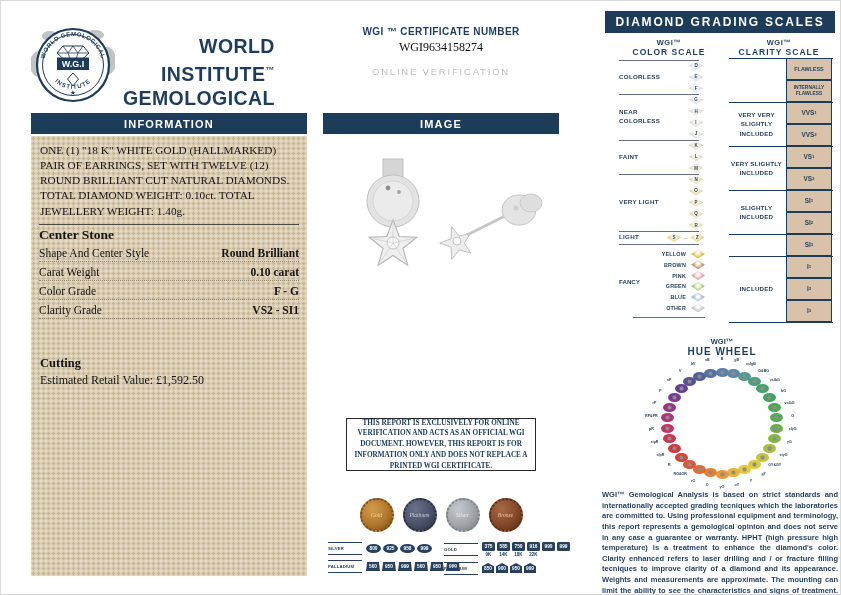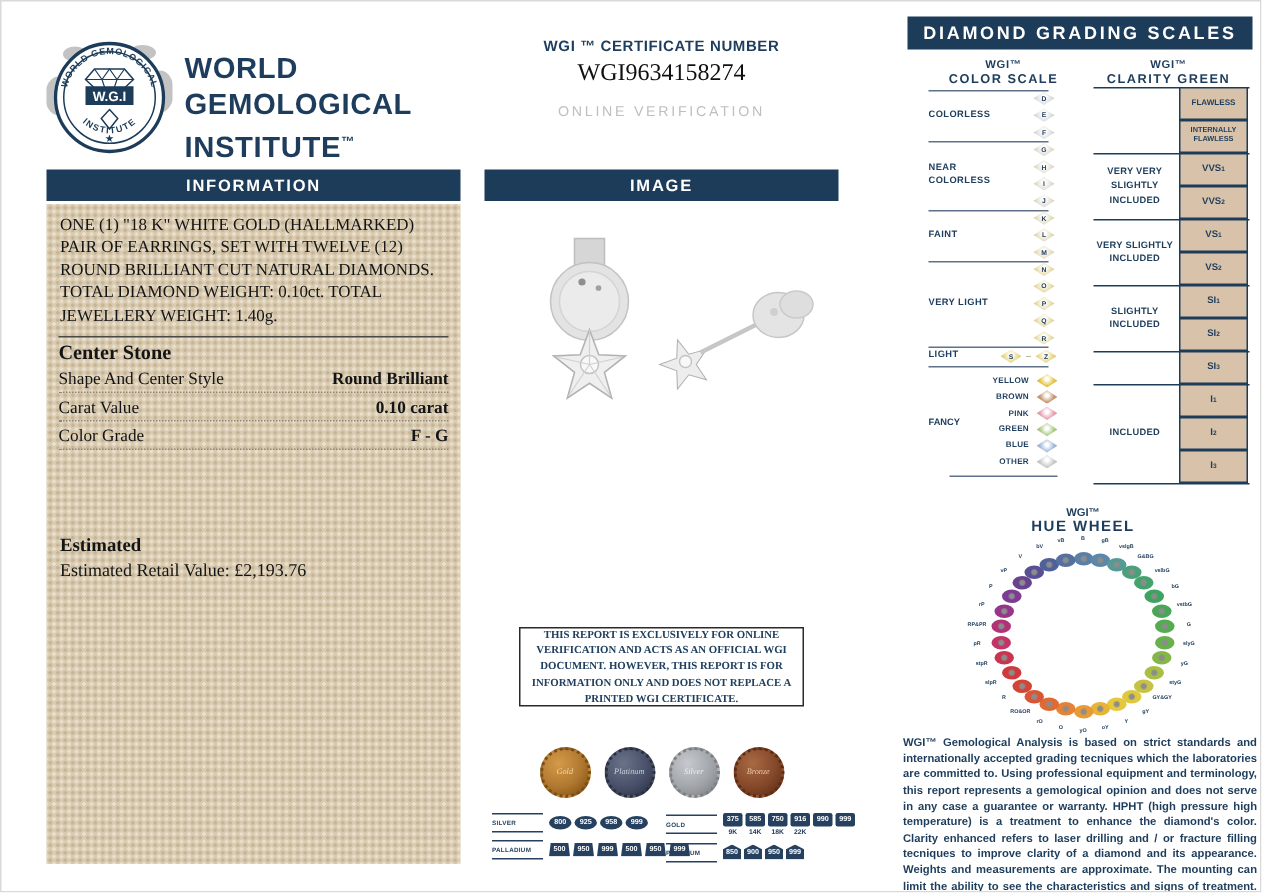--- a/index.html
+++ b/index.html
@@ -3,38 +3,38 @@
 <meta charset="utf-8">
 <style>
   html,body{margin:0;padding:0;background:#fff;}
   #cert{position:relative;width:841px;height:595px;background:#fff;overflow:hidden;
         font-family:"Liberation Sans",sans-serif;border:1px solid #d9d9d9;box-sizing:border-box;}
   [data-interactable]{box-sizing:border-box;}
   .navy-bar{position:absolute;background:#1d3c5a;color:#fff;display:flex;align-items:center;justify-content:center;
             font-weight:bold;letter-spacing:1.2px;}
   
   #logo{position:absolute;left:30px;top:22px;width:84px;height:84px;}
-  #org-name{position:absolute;left:122px;top:33px;color:#1e3d5c;font-weight:bold;font-size:19.5px;line-height:24px;letter-spacing:.4px;}
+  #org-name{position:absolute;left:122px;top:33px;color:#1e3d5c;font-weight:bold;font-size:19.5px;line-height:24px;letter-spacing:.4px;text-align:right;}
   #org-name sup{font-size:9px;}
   #desc-bar{left:30px;top:112px;width:276px;height:21px;font-size:11px;}
   #beige{position:absolute;left:30px;top:135px;width:276px;height:440px;background-color:#d9cbb2;
          background-image:radial-gradient(#c7b493 1px,transparent 1.2px),radial-gradient(#e9e0cd 1px,transparent 1.2px);
          background-size:5px 5px;background-position:0 0,2.5px 2.5px;}
   #desc-text{position:absolute;left:9px;right:9px;top:7px;font-family:"Liberation Serif",serif;font-size:11.3px;line-height:1.34;color:#141414;}
   #cs-table{position:absolute;left:8px;right:8px;top:88px;font-family:"Liberation Serif",serif;color:#141414;}
   #cs-title{font-weight:bold;font-size:13.5px;border-top:1.5px solid #4a4a44;padding-top:2px;}
   .cs-row{display:flex;justify-content:space-between;font-size:11.5px;padding:3.5px 0 2.5px 0;border-bottom:1.3px dotted #8d8574;}
   .cs-value{font-weight:bold;}
   #comments{position:absolute;left:9px;top:220px;font-family:"Liberation Serif",serif;color:#141414;}
   #comments-title{font-weight:bold;font-size:12.5px;}
   #comments-text{font-size:12px;margin-top:2px;}
   
   #cert-head{position:absolute;left:325px;top:25px;width:230px;text-align:center;}
   #cert-label{color:#1e3d5c;font-weight:bold;font-size:10px;letter-spacing:.4px;text-align:center;}
-  #cert-number{font-family:"Liberation Serif",serif;font-size:16px;color:#101010;margin-top:3px;}
+  #cert-number{font-family:"Liberation Serif",serif;font-size:12px;color:#101010;margin-top:3px;}
   #cert-date{font-family:"Liberation Serif",serif;font-size:11.5px;color:#101010;margin-top:1px;}
   #online-verif{color:#bfbfbf;font-weight:normal;font-size:9.5px;letter-spacing:1.8px;margin-top:11px;}
   #website{color:#c6c6c6;font-weight:bold;font-size:9.5px;letter-spacing:.8px;margin-top:2px;}
   #image-bar{left:322px;top:112px;width:236px;height:21px;font-size:11px;}
   #earrings{position:absolute;left:330px;top:136px;width:220px;height:172px;}
   #disclaimer{position:absolute;left:345px;top:417px;width:190px;height:53px;border:1.2px solid #2a2a2a;
               display:flex;align-items:center;justify-content:center;padding:3px 6px;
               font-family:"Liberation Serif",serif;font-weight:bold;font-size:7.2px;line-height:1.5;
               color:#21405f;text-align:center;}
   #hallmarks-title{position:absolute;left:322px;top:483px;width:236px;text-align:center;color:#1e3d5c;
@@ -112,48 +112,52 @@
     <polygon points="32,23 52,23 58,30 42,45 26,30" fill="none" stroke="#1d3c5a" stroke-width="1"></polygon>
     <path d="M32,23 L37,30 L42,23 L47,30 L52,23 M26,30 L58,30 M37,30 L42,45 L47,30" stroke="#1d3c5a" stroke-width=".8" fill="none"></path>
     <rect x="26" y="34.5" width="32" height="12.5" fill="#1d3c5a"></rect>
     <text x="42" y="44" text-anchor="middle" font-size="9" font-weight="bold" fill="#ffffff" id="logo-monogram">W.G.I</text>
     <polygon points="42,50 47.5,56 42,63 36.5,56" fill="none" stroke="#1d3c5a" stroke-width="1"></polygon>
     <text x="42" y="71.5" text-anchor="middle" font-size="7" fill="#1d3c5a" id="logo-star">★</text>
   </svg>
 
   <div id="org-name" data-interactable="false">
     <div data-interactable="false">WORLD</div>
+    <div data-interactable="false"><span>INSTITUTE</span><sup data-interactable="false">™</sup></div>
     <div data-interactable="false">GEMOLOGICAL</div>
-    <div data-interactable="false"><span>INSTITUTE</span><sup data-interactable="false">™</sup></div>
   </div>
 
   <div id="desc-bar" class="navy-bar" data-interactable="false">INFORMATION</div>
 
   <div id="beige" data-interactable="false">
     <div id="desc-text" data-interactable="false">ONE (1) "18 K" WHITE GOLD (HALLMARKED) PAIR OF EARRINGS, SET WITH TWELVE (12) ROUND BRILLIANT CUT NATURAL DIAMONDS. TOTAL DIAMOND WEIGHT: 0.10ct. TOTAL JEWELLERY WEIGHT: 1.40g.</div>
     <div id="cs-table" data-interactable="false">
       <div id="cs-title" data-interactable="false">Center Stone</div>
       <div id="cs-rows" data-interactable="false">
           <div class="cs-row" data-interactable="false">
             <span class="cs-label" data-interactable="false">Shape And Center Style</span>
             <span class="cs-value" data-interactable="false">Round Brilliant</span>
           </div>
           <div class="cs-row" data-interactable="false">
-            <span class="cs-label" data-interactable="false">Carat Value</span>
+            <span class="cs-label" data-interactable="false">Carat Weight</span>
             <span class="cs-value" data-interactable="false">0.10 carat</span>
           </div>
           <div class="cs-row" data-interactable="false">
             <span class="cs-label" data-interactable="false">Color Grade</span>
             <span class="cs-value" data-interactable="false">F - G</span>
           </div>
+          <div class="cs-row" data-interactable="false">
+            <span class="cs-label" data-interactable="false">Clarity Grade</span>
+            <span class="cs-value" data-interactable="false">VS2 - SI1</span>
+          </div>
         </div>
     </div>
     <div id="comments" data-interactable="false">
-      <div id="comments-title" data-interactable="false">Estimated</div>
-      <div id="comments-text" data-interactable="false">Estimated Retail Value: £2,193.76</div>
+      <div id="comments-title" data-interactable="false">Cutting</div>
+      <div id="comments-text" data-interactable="false">Estimated Retail Value: £1,592.50</div>
     </div>
   </div>
 
   <div id="cert-head" data-interactable="false">
     <div id="cert-label" data-interactable="false">WGI ™ CERTIFICATE NUMBER</div>
     <div id="cert-number" data-interactable="false">WGI9634158274</div>
     <div id="online-verif" data-interactable="false">ONLINE VERIFICATION</div>
   </div>
 
   <div id="image-bar" class="navy-bar" data-interactable="false">IMAGE</div>
@@ -285,21 +289,21 @@
     </div>
 
   <div id="grading-bar" class="navy-bar" data-interactable="false">DIAMOND GRADING SCALES</div>
 
   <div class="scale-title" style="left:612px;top:37px;" data-interactable="false">
     <div class="t1" data-interactable="false">WGI™</div>
     <div class="t2" data-interactable="false">COLOR SCALE</div>
   </div>
   <div class="scale-title" style="left:722px;top:37px;" data-interactable="false">
     <div class="t1" data-interactable="false">WGI™</div>
-    <div class="t2" data-interactable="false">CLARITY GREEN</div>
+    <div class="t2" data-interactable="false">CLARITY SCALE</div>
   </div>
 
   <div id="color-groups" data-interactable="false">
       <div class="cg-sep" data-interactable="false" style="top: 3px;"></div>
       <div class="cg-label" data-interactable="false" style="top: 3px; height: 34.2px;">COLORLESS</div>
       <div class="dia" data-interactable="false" style="background: radial-gradient(circle at 50% 40%, rgb(255, 255, 255) 0px, rgb(255, 255, 255) 1px, rgb(223, 225, 228) 55%, rgb(185, 176, 147) 100%); top: 4px; left: 80px;">
         <span data-interactable="false">D</span>
       </div>
       <div class="dia" data-interactable="false" style="background: radial-gradient(circle at 50% 40%, rgb(255, 255, 255) 0px, rgb(255, 255, 255) 1px, rgb(223, 225, 228) 55%, rgb(185, 176, 147) 100%); top: 15.4px; left: 80px;">
         <span data-interactable="false">E</span>

